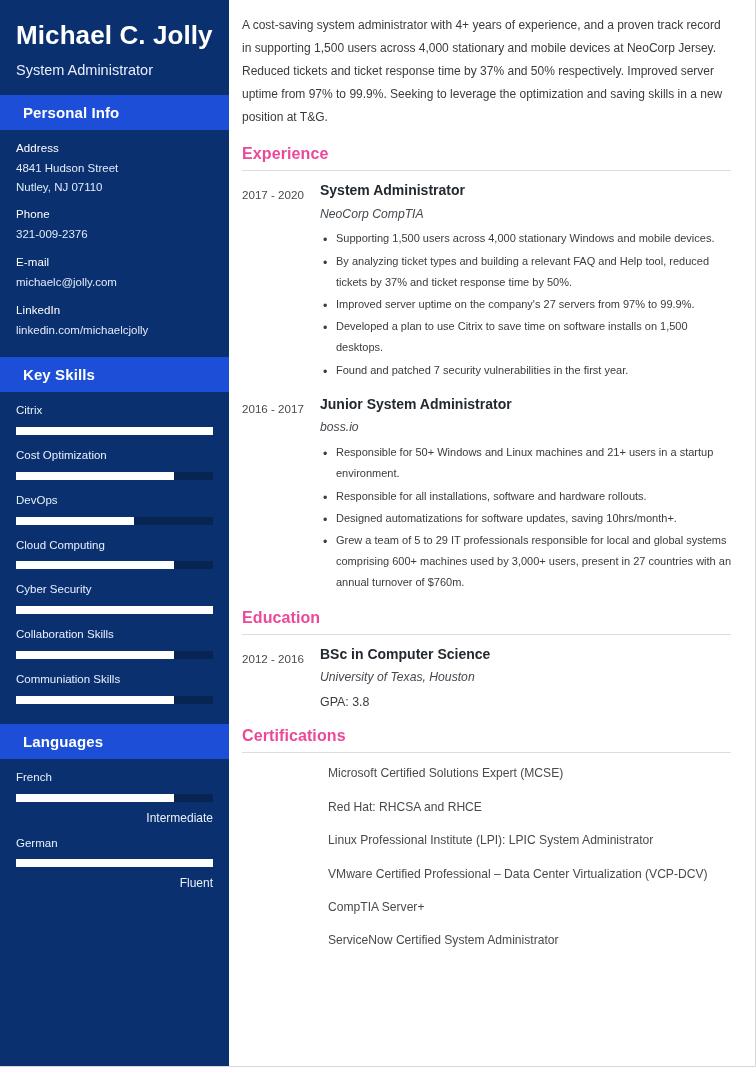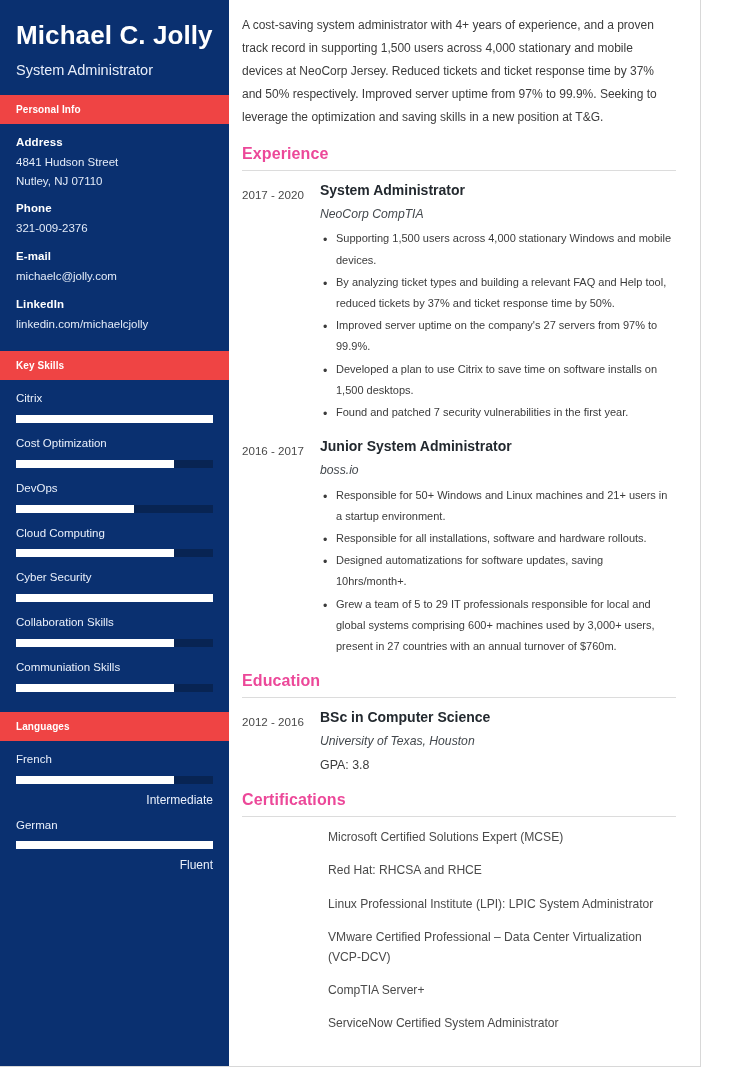--- a/index.html
+++ b/index.html
@@ -8,21 +8,21 @@
     background: #ffffff;
   }
   body {
     font-family: "Liberation Sans", sans-serif;
     width: 756px;
     height: 1067px;
     overflow: hidden;
   }
   .page {
     position: relative;
-    width: 701px;
+    width: 756px;
     height: 1067px;
     background: #ffffff;
     box-sizing: border-box;
     border-right: 1px solid #d8d8d8;
     border-bottom: 1px solid #d8d8d8;
     display: flex;
     align-items: stretch;
   }
 
   
@@ -46,36 +46,36 @@
     margin: 0 0 10px 0;
   }
   .job-title {
     font-size: 14.5px;
     color: #e8eefa;
     font-weight: normal;
     line-height: 1.2;
     margin: 0;
   }
   .side-section-head {
-    background: #ef4444;
-    padding: 9px 16px 9px 16px;
-    font-size: 10px;
+    background: #1d4ed8;
+    padding: 9px 16px 9px 23px;
+    font-size: 15px;
     font-weight: bold;
     color: #ffffff;
     letter-spacing: .1px;
   }
   .side-body {
     padding: 12px 16px 6px 16px;
   }
   .contact-group {
     margin-bottom: 12px;
   }
   .contact-label {
     font-size: 11.5px;
-    font-weight: bold;
+    font-weight: normal;
     color: #ffffff;
     margin-bottom: 5px;
     letter-spacing: .1px;
   }
   .contact-value {
     font-size: 11.5px;
     color: #e3ebf8;
     line-height: 1.62;
     word-break: break-word;
   }

